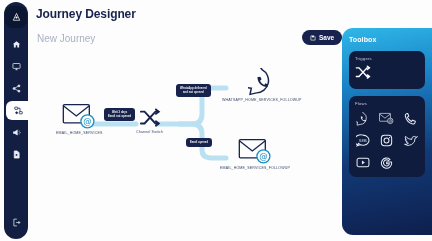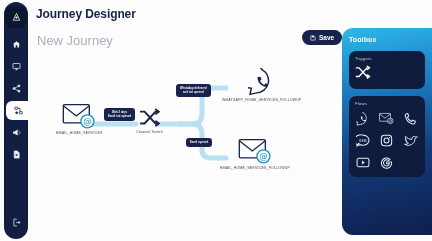--- a/index.html
+++ b/index.html
@@ -42,21 +42,21 @@
   .nav-bottom { margin-bottom: 7px; }
 
   
   .page-title {
     position: absolute; left: 36px; top: 7px;
     font-size: 12px; font-weight: bold; color: #17234d;
     letter-spacing: -0.1px;
   }
   .page-sub {
     position: absolute; left: 37px; top: 33px;
-    font-size: 13px; color: #a9b0c0;
+    font-size: 10px; color: #a9b0c0;
   }
   .save-btn {
     position: absolute; left: 302px; top: 30px;
     background: #17234d; color: #fff;
     border-radius: 10px;
     height: 15px; padding: 0 8px;
     display: flex; align-items: center; gap: 3px;
     font-size: 6.5px; font-weight: bold;
     cursor: pointer;
   }

